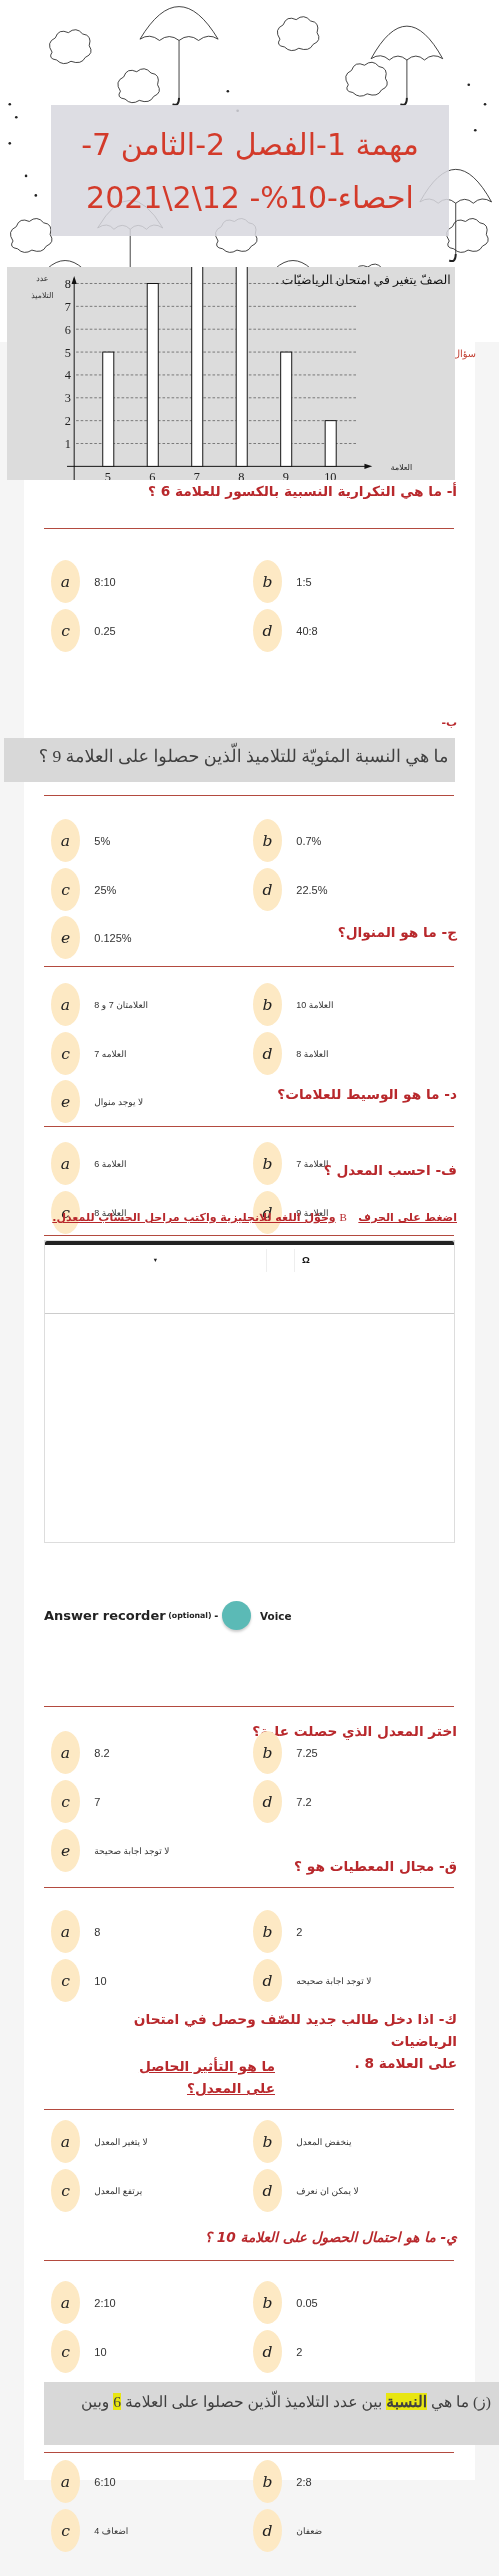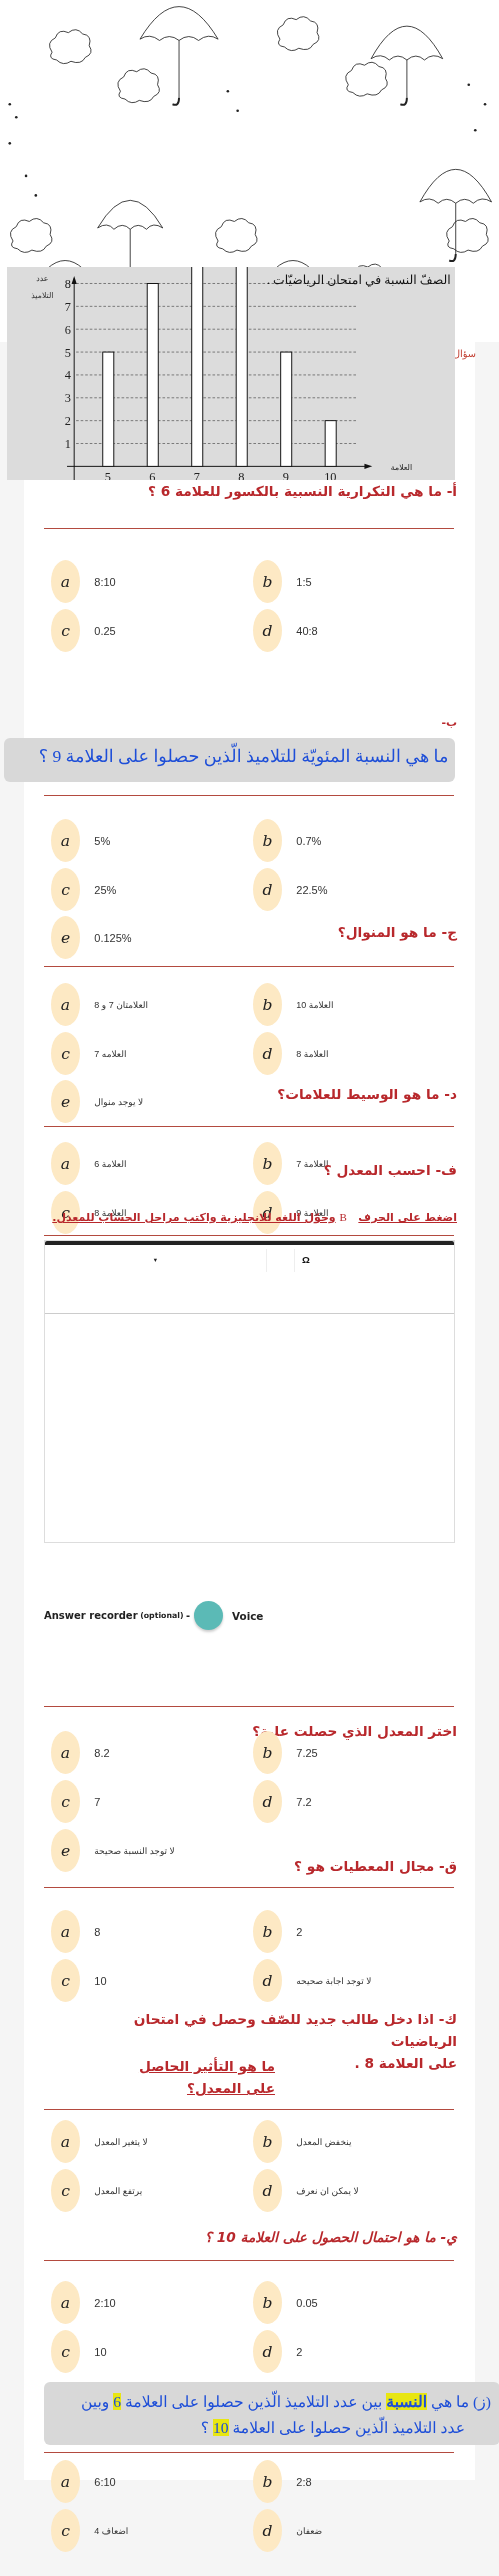--- a/index.html
+++ b/index.html
@@ -16,38 +16,38 @@
   .card { position: absolute; left: 24px; top: 342px; width: 451px; height: 2138px; background: #fff; }
   .q-label-main { position: absolute; right: 24px; top: 348px; color: #c0392b; font-size: 9.8px; direction: rtl; }
 
   
   .chart { position: absolute; left: 6.5px; top: 267px; width: 448px; height: 213px; background: #dcdcdc; }
   .chart-caption { position: absolute; right: 3.9px; top: 5.2px; font-family: "Liberation Serif", serif; font-size: 12.4px; color: #111; direction: rtl; }
   .chart svg { position: absolute; left: 0; top: 0; }
 
   .q-title { position: absolute; right: 43px; color: #b8282c; font-weight: bold; font-size: 13.7px; direction: rtl; text-align: right; font-family: "DejaVu Sans", sans-serif; }
   .q-rule { position: absolute; left: 44px; width: 410px; height: 0.7px; background: #b34a3f; }
-  .q-grey { position: absolute; background: #d8d8d8; direction: rtl; font-family: "Liberation Serif", serif; color: #1d4ed8; border-radius: 6px; }
+  .q-grey { position: absolute; background: #d8d8d8; direction: rtl; font-family: "Liberation Serif", serif; color: #404040; }
 
   .opt { position: absolute; display: flex; align-items: center; height: 43px; }
   .opt-badge { width: 29px; height: 43px; border-radius: 50%; background: #fde9c4; display: flex; align-items: center; justify-content: center; font-family: "DejaVu Serif", serif; font-size: 15.6px; color: #222; font-style: italic; }
   .opt-text { margin-left: 14.3px; font-size: 11px; color: #333; font-family: "Liberation Sans", sans-serif; white-space: nowrap; }
   .opt-text.ar { font-size: 9px; direction: rtl; }
 
   
   .editor { position: absolute; left: 44px; top: 1240px; width: 411px; height: 303px; border: 0.7px solid #ddd; background: #fff; }
   .editor-top { height: 3.9px; background: #222; border-radius: 2px 2px 0 0; }
   .editor-toolbar { height: 69px; position: relative; border-bottom: 1.3px solid #ccc; }
   .tb-dropdown { position: absolute; left: 0; top: 3.9px; width: 221px; height: 23.4px; display: flex; align-items: center; justify-content: center; font-size: 6.5px; color: #222; }
   .tb-sep { position: absolute; top: 3.9px; height: 23.4px; width: 0.7px; background: #eee; }
   .tb-omega { position: absolute; left: 257px; top: 9px; font-size: 9.8px; font-weight: bold; color: #111; }
   .editor-placeholder { padding: 9px 10.4px; color: #aaa; font-size: 9.8px; font-family: "DejaVu Sans", sans-serif; }
 
   .recorder { position: absolute; left: 44px; top: 1601px; display: flex; align-items: center; font-family: "DejaVu Sans", sans-serif; font-weight: bold; color: #222; }
-  .rec-label { font-size: 10px; }
+  .rec-label { font-size: 13px; }
   .rec-opt { font-size: 7.8px; margin-left: 2.6px; }
   .rec-dash { margin: 0 3.9px 0 2.6px; font-size: 9.8px; }
   .rec-btn { width: 29px; height: 29px; border-radius: 50%; background: #5bbab6; box-shadow: 0 2px 2.6px rgba(0,0,0,0.2); }
   .rec-voice { margin-left: 9px; font-size: 10.4px; }
 
   .hl { background: #e8e612; }
 </style>
 </head>
 <body>
 
@@ -117,20 +117,24 @@
         <circle cx="365" cy="170" r="2"></circle>
         <circle cx="720" cy="130" r="2"></circle>
       <circle cx="745" cy="160" r="2"></circle>
         <circle cx="730" cy="200" r="2"></circle>
         <circle cx="40" cy="270" r="2"></circle>
       <circle cx="55" cy="300" r="2"></circle>
         <circle cx="290" cy="480" r="2"></circle>
         <circle cx="600" cy="480" r="2"></circle>
     </g>
   </svg>
+  <div class="banner-title-box">
+    <div class="banner-line">مهمة 1-الفصل 2-الثامن 7-</div>
+    <div class="banner-line">احصاء-10%- 12\2\2021</div>
+  </div>
 </div>
 
 <div class="card"></div>
 <div class="q-label-main">سؤال1:</div>
 
 <div class="chart">
   <svg width="448" height="213" viewBox="0 0 689 328">
     <text x="54" y="22" font-size="12" fill="#333" text-anchor="middle" font-family="Liberation Serif, serif">عدد</text>
     <text x="54" y="48" font-size="12" fill="#333" text-anchor="middle" font-family="Liberation Serif, serif">التلاميذ</text>
 
@@ -174,21 +178,21 @@
       </g>
     <g id="xticks" font-family="Liberation Serif, serif" font-size="19" fill="#222" text-anchor="middle">
         <text x="155" y="330">5</text>
         <text x="223.5" y="330">6</text>
         <text x="292" y="330">7</text>
         <text x="360.5" y="330">8</text>
         <text x="429" y="330">9</text>
         <text x="497.5" y="330">10</text>
       </g>
   </svg>
-  <div class="chart-caption">الصفّ النسبة في امتحان الرياضيّات .</div>
+  <div class="chart-caption">الصفّ يتغير في امتحان الرياضيّات .</div>
 </div>
 
 <div class="q-title" style="top:483px;">أ-  ما هي التكرارية النسبية بالكسور للعلامة 6 ؟</div>
 <div class="q-rule" style="top:528px;"></div>
 <div id="opts0">
     <div class="opt" style="left: 51px; top: 560px;">
       <div class="opt-badge">a</div>
       <div class="opt-text">8:10</div>
     </div>
     <div class="opt" style="left: 253px; top: 560px;">
@@ -317,21 +321,21 @@
     <div class="opt" style="left: 51px; top: 1780px;">
       <div class="opt-badge">c</div>
       <div class="opt-text">7</div>
     </div>
     <div class="opt" style="left: 253px; top: 1780px;">
       <div class="opt-badge">d</div>
       <div class="opt-text">7.2</div>
     </div>
     <div class="opt" style="left: 51px; top: 1829px;">
       <div class="opt-badge">e</div>
-      <div class="opt-text ar">لا توجد النسبة صحيحة</div>
+      <div class="opt-text ar">لا توجد اجابة صحيحة</div>
     </div>
   </div>
 
 <div class="q-title" style="top:1858px;">ق-       مجال المعطيات هو ؟</div>
 <div class="q-rule" style="top:1887px;"></div>
 <div id="opts6">
     <div class="opt" style="left: 51px; top: 1910px;">
       <div class="opt-badge">a</div>
       <div class="opt-text">8</div>
     </div>
@@ -394,25 +398,20 @@
   </div>
 
 <div class="q-grey" style="left:44px;top:2382px;width:456px;height:63px;font-size:15.6px;padding:6.5px 0 0 0;line-height:26px;">
   <div style="padding-right:9px;white-space:nowrap;">
     <span>(ز)  ما هي</span>
     <span class="hl" style="font-weight:bold;">النسبة</span>
     <span>بين عدد التلاميذ الّذين حصلوا على العلامة</span>
     <span class="hl">6</span>
     <span>وبين</span>
   </div>
-  <div style="padding-right:35px;white-space:nowrap;">
-    <span>عدد التلاميذ الّذين حصلوا على العلامة</span>
-    <span class="hl">10</span>
-    <span>؟</span>
-  </div>
 </div>
 <div class="q-rule" style="top:2452px;"></div>
 <div id="opts9">
     <div class="opt" style="left: 51px; top: 2460px;">
       <div class="opt-badge">a</div>
       <div class="opt-text">6:10</div>
     </div>
     <div class="opt" style="left: 253px; top: 2460px;">
       <div class="opt-badge">b</div>
       <div class="opt-text">2:8</div>

